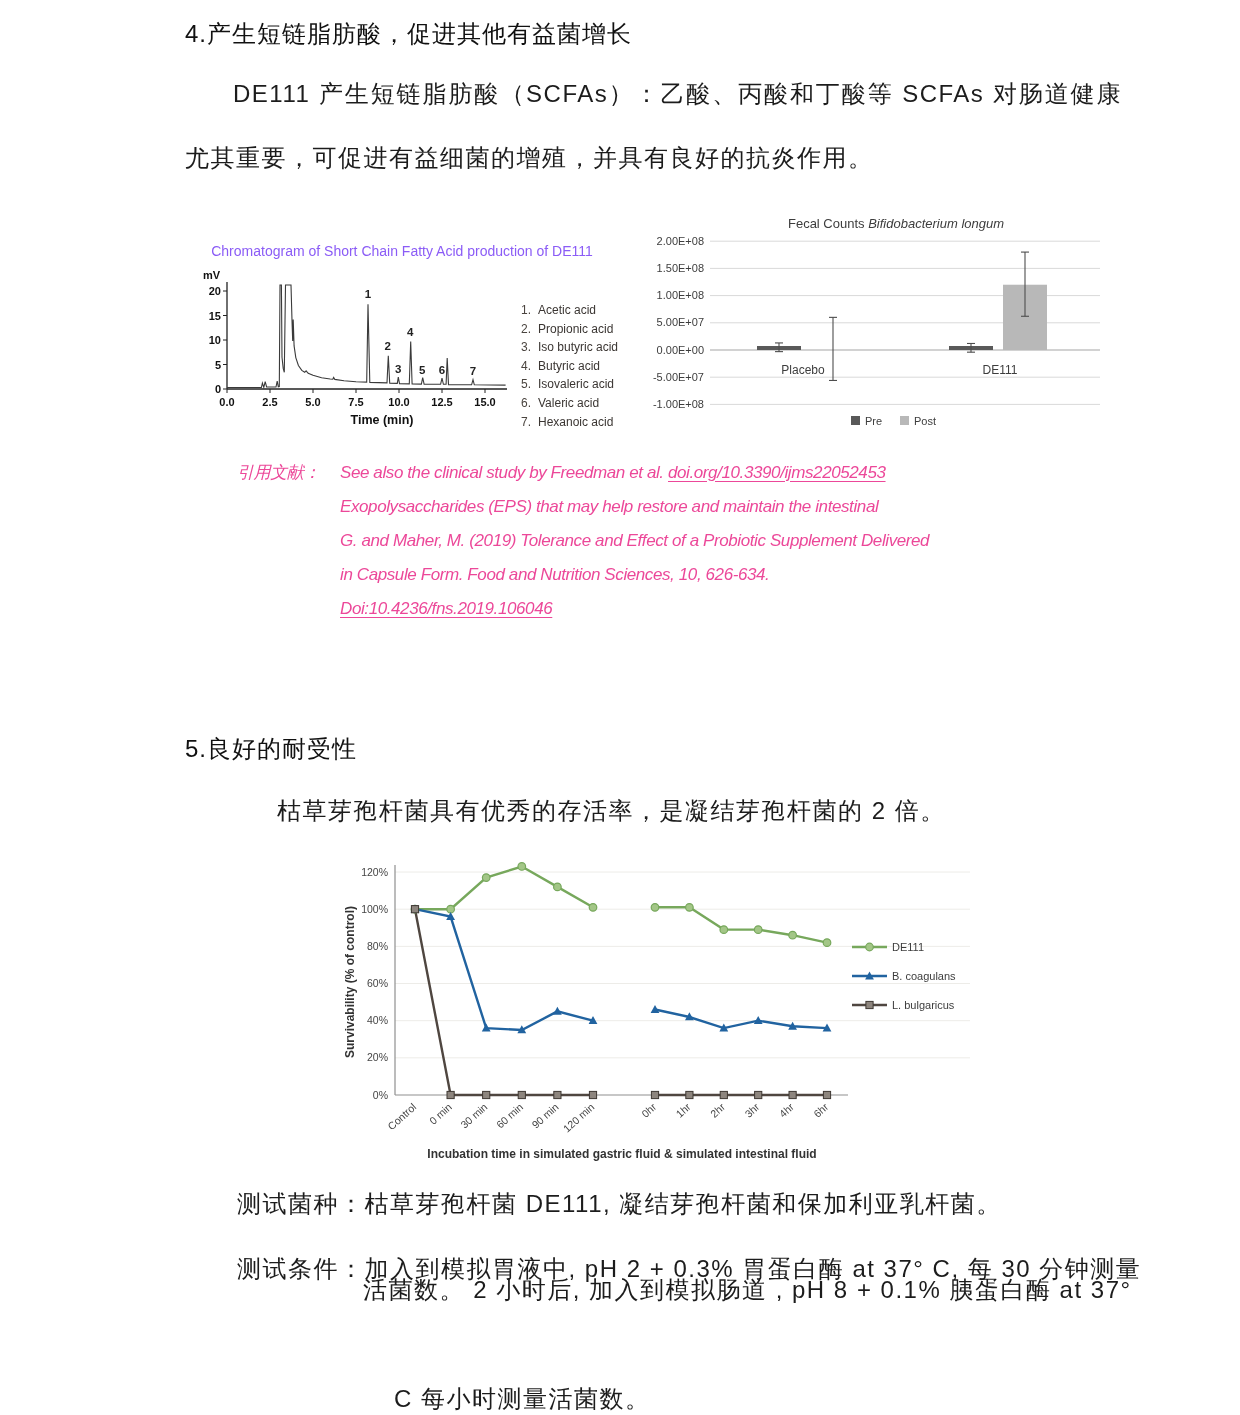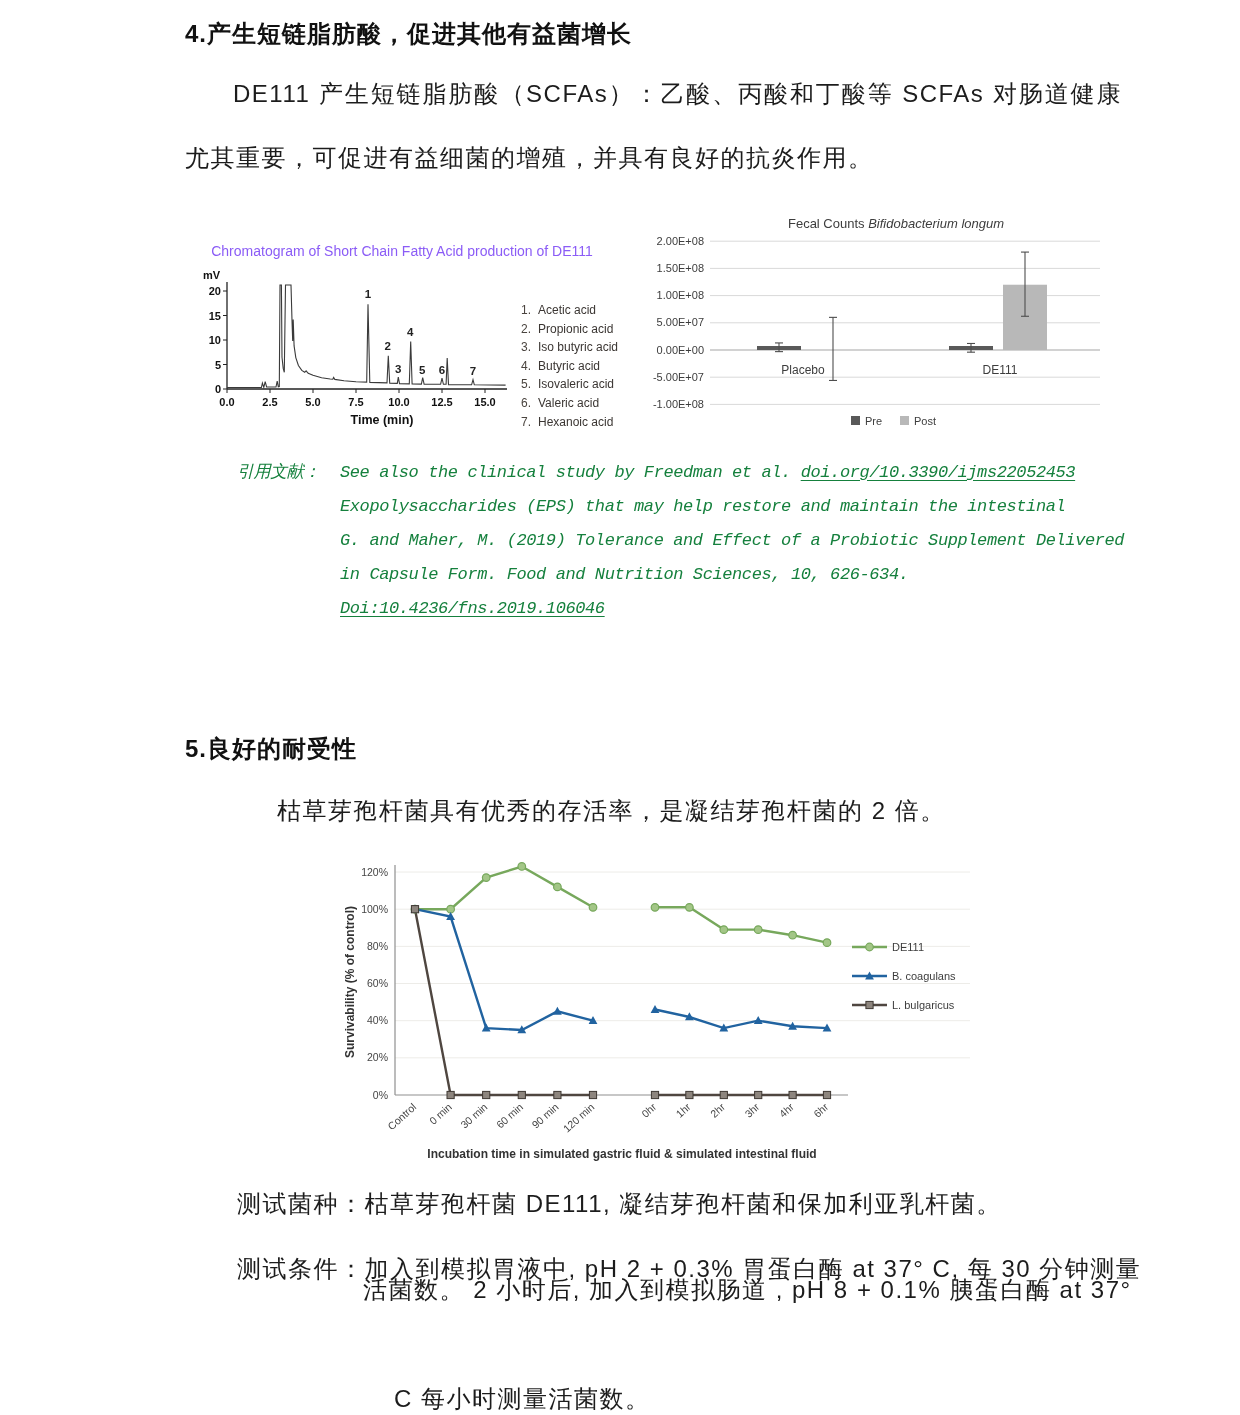--- a/index.html
+++ b/index.html
@@ -1,30 +1,30 @@
 <!DOCTYPE html>
 <html><head>
 <meta charset="utf-8">
 <style>
   html,body{margin:0;padding:0;}
   body{width:1240px;height:1415px;background:#ffffff;position:relative;overflow:hidden;
        font-family:"Liberation Sans",sans-serif;color:#161616;}
   .abs{position:absolute;}
-  .h-cn{font-size:24px;font-weight:700;letter-spacing:1px;color:#111;}
+  .h-cn{font-size:24px;font-weight:400;letter-spacing:1px;color:#111;}
   .body-cn{font-size:24px;letter-spacing:1.5px;color:#1c1c1c;}
   .par{line-height:64px;text-align:justify;text-indent:2em;}
   
   .fig1-title{width:410px;text-align:center;font-size:14px;font-weight:500;color:#8b5cf6;}
   .fig1-row{display:flex;margin-top:8px;}
   ol.peaks{list-style:none;margin:36px 0 0 6px;padding:0;}
   ol.peaks li{height:18.6px;font-size:12px;color:#3b3633;white-space:nowrap;}
   ol.peaks li .num{display:inline-block;width:17px;color:#4a443f;}
   
-  .cite{display:flex;font-family:Liberation Mono, monospace;
-        font-style:italic;font-size:17px;letter-spacing:-0.4px;color:#15803d;}
+  .cite{display:flex;font-family:Liberation Sans, sans-serif;
+        font-style:italic;font-size:17px;letter-spacing:-0.4px;color:#ec4899;}
   .cite-label{width:103px;flex:0 0 103px;line-height:34px;}
   .cite-lines{line-height:34px;}
   .cite-link{text-decoration:underline;text-underline-offset:3px;}
   
   .ax-b{font:bold 11px "Liberation Sans",sans-serif;fill:#111;}
   .ax-b2{font:bold 12.5px "Liberation Sans",sans-serif;fill:#111;}
   .peak-n{font:bold 11.5px "Liberation Sans",sans-serif;fill:#222;}
   .bar-title{font:13px "Liberation Sans",sans-serif;fill:#3d3d3d;}
   .bar-ax{font:11px "Liberation Sans",sans-serif;fill:#3d3d3d;}
   .bar-cat{font:12px "Liberation Sans",sans-serif;fill:#3d3d3d;}

